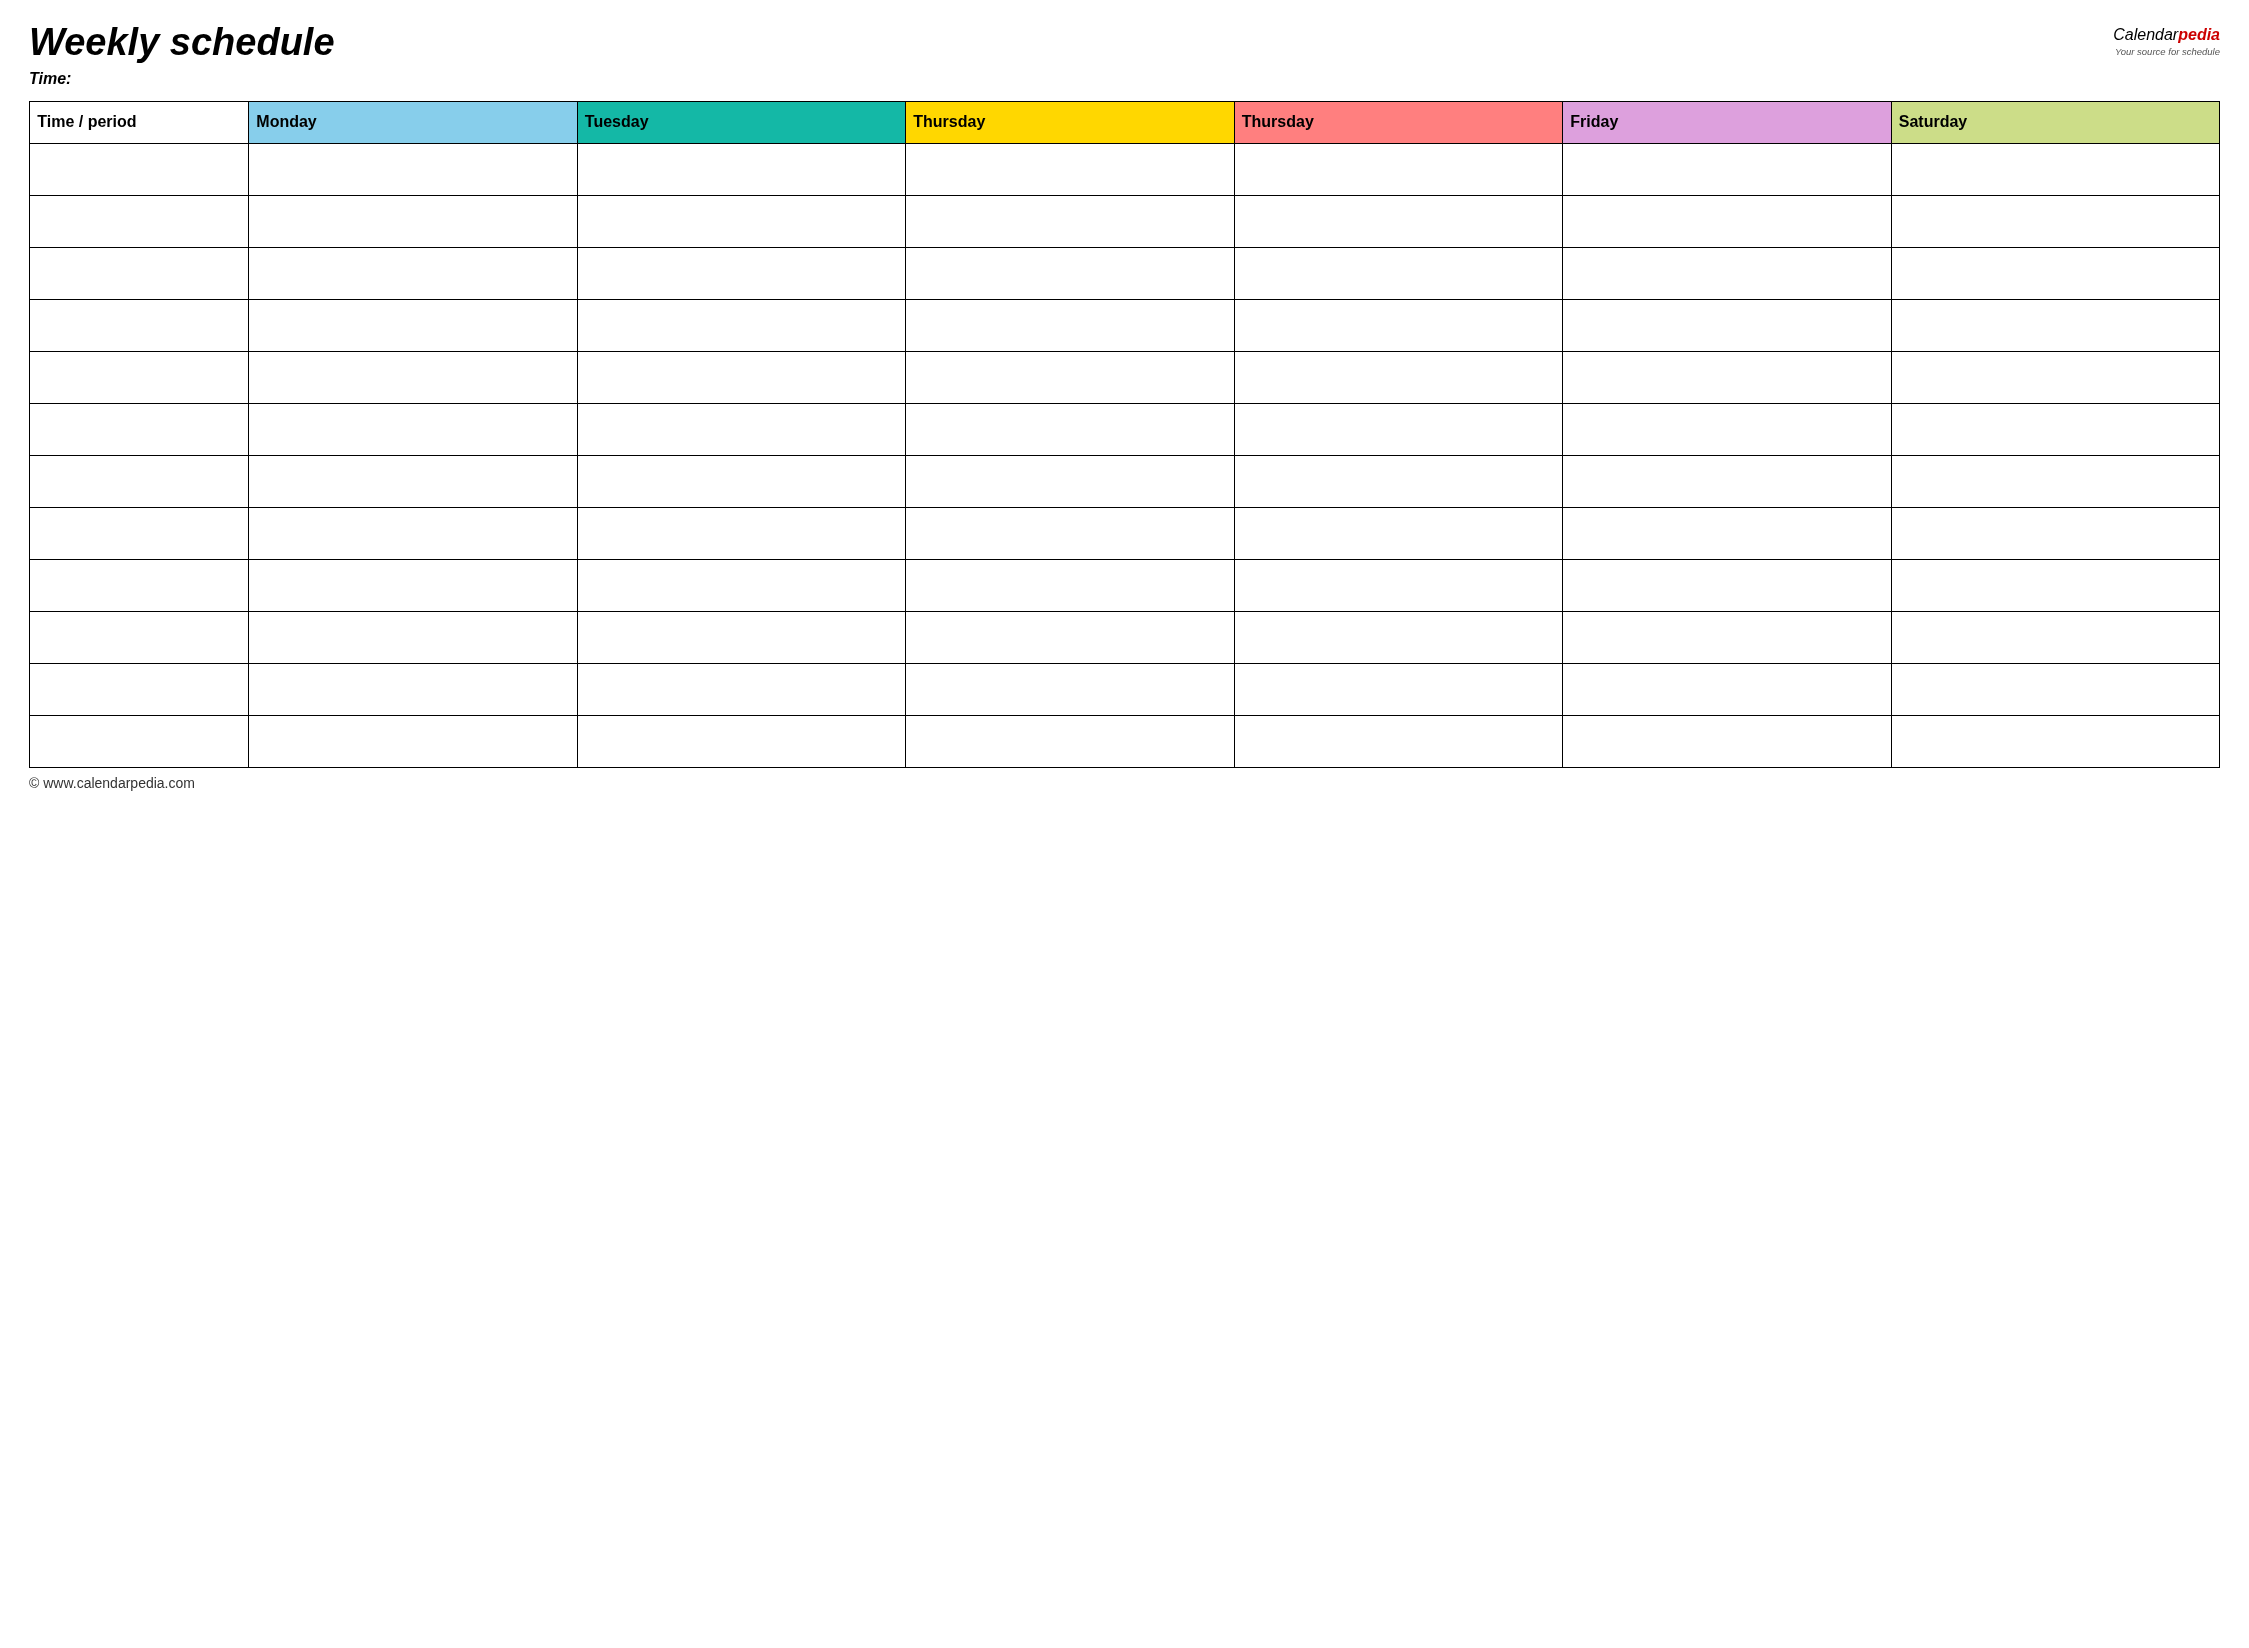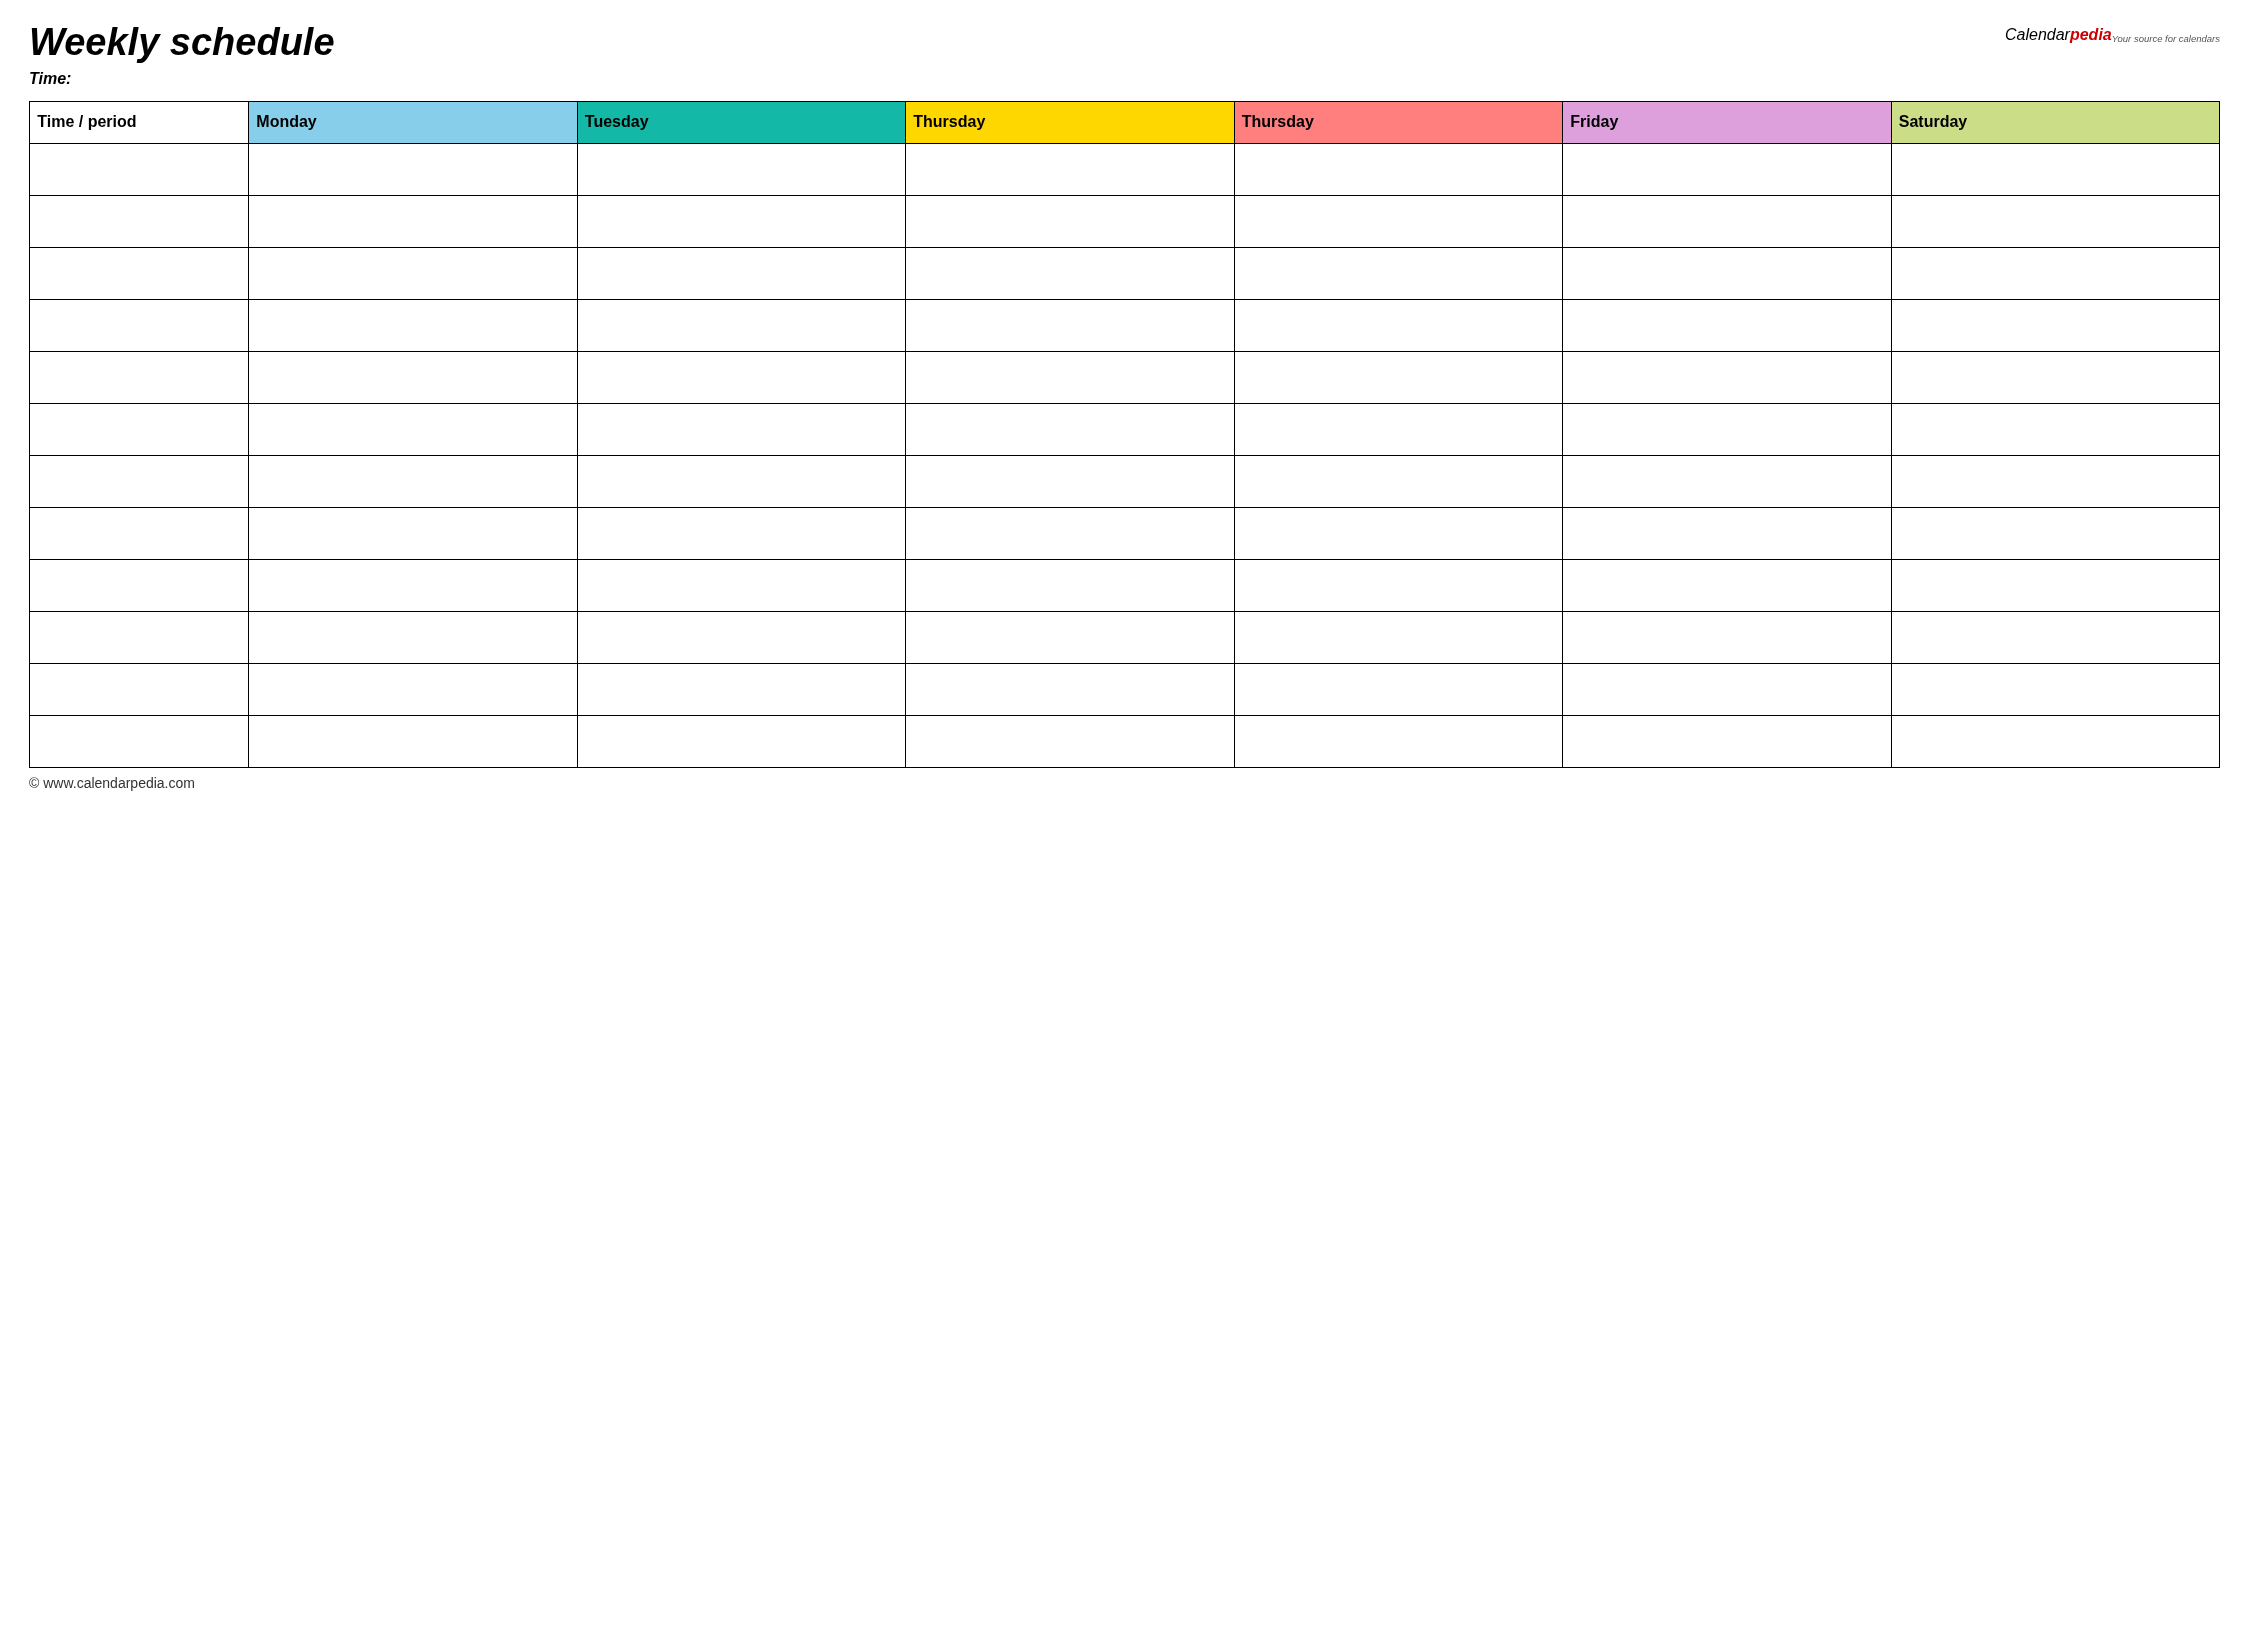--- a/index.html
+++ b/index.html
@@ -35,21 +35,21 @@
 
     .name-row {
       font-size: 16px;
       font-weight: bold;
       color: #000000;
       margin-top: 5.8px;
     }
 
     .logo-section {
       display: flex;
-      flex-direction: row;
+      flex-direction: column;
       align-items: flex-end;
       padding-top: 2.9px;
     }
 
     .logo-text {
       font-size: 16px;
       font-weight: normal;
       color: #000000;
       line-height: 1.2;
     }
@@ -142,21 +142,21 @@
 
 <div class="page-header">
   <div class="title-section">
     <div class="page-title">Weekly schedule</div>
     <div class="name-row">Time:</div>
   </div>
   <div class="logo-section">
     <div class="logo-text">
       <span class="calendar">Calendar</span><span class="pedia">pedia</span>
     </div>
-    <div class="logo-tagline">Your source for calendars</div>
+    <div class="logo-tagline">Your source for schedule</div>
   </div>
 </div>
 
 <table class="schedule-table">
   <thead>
     <tr>
       <th class="col-time">Time / period</th>
       <th class="col-monday">Monday</th>
       <th class="col-tuesday">Tuesday</th>
       <th class="col-wednesday">Thursday</th>

